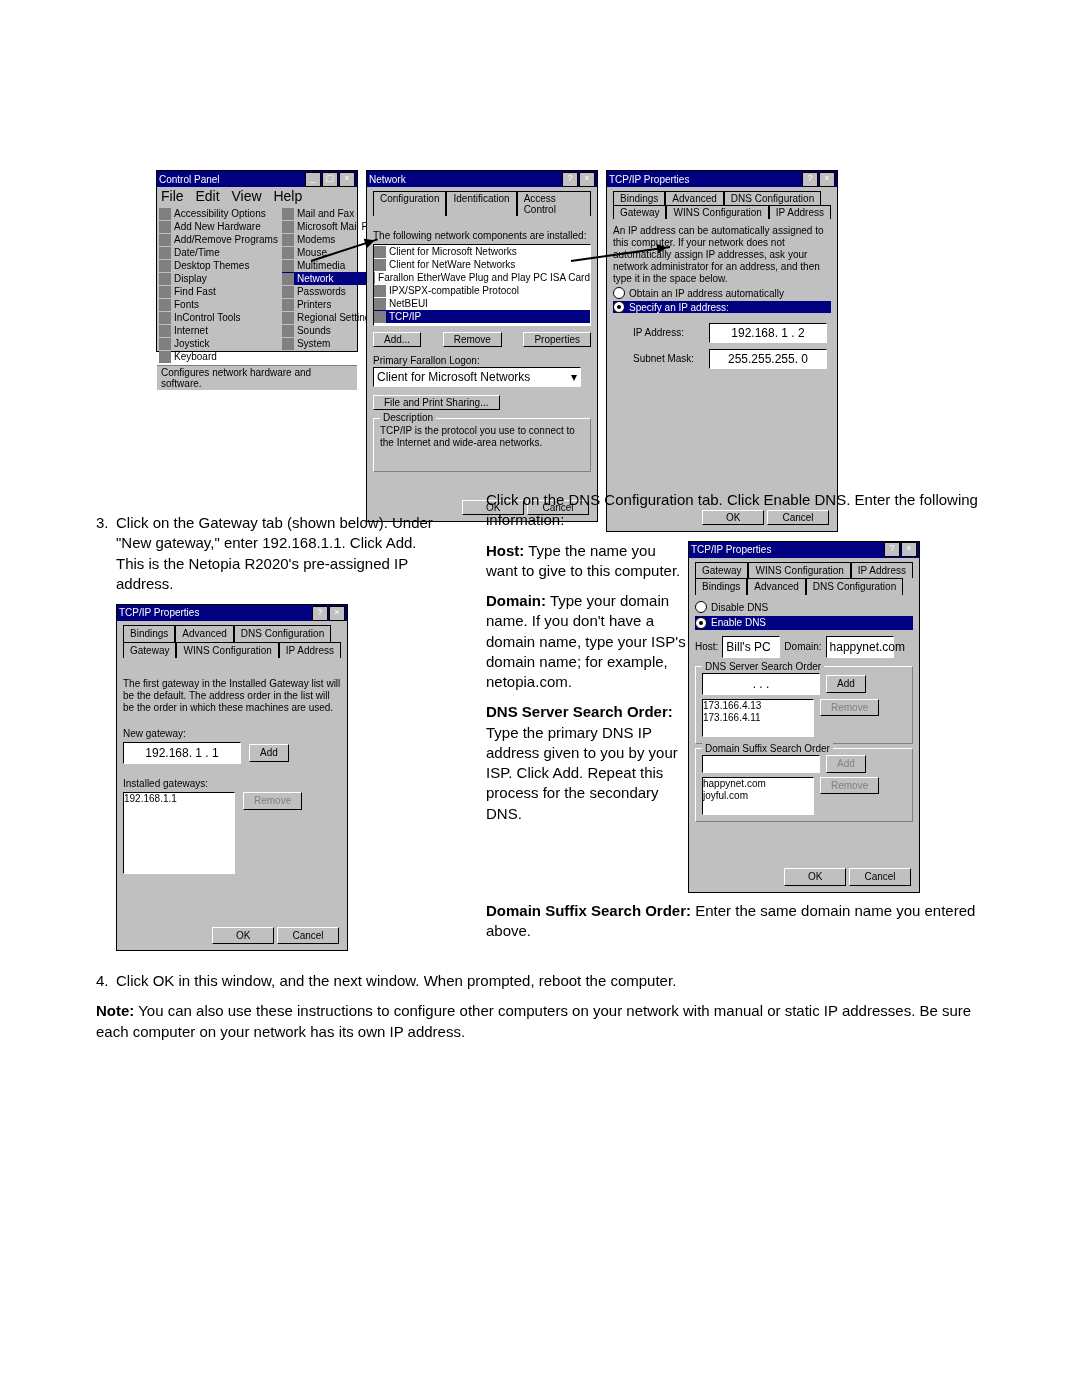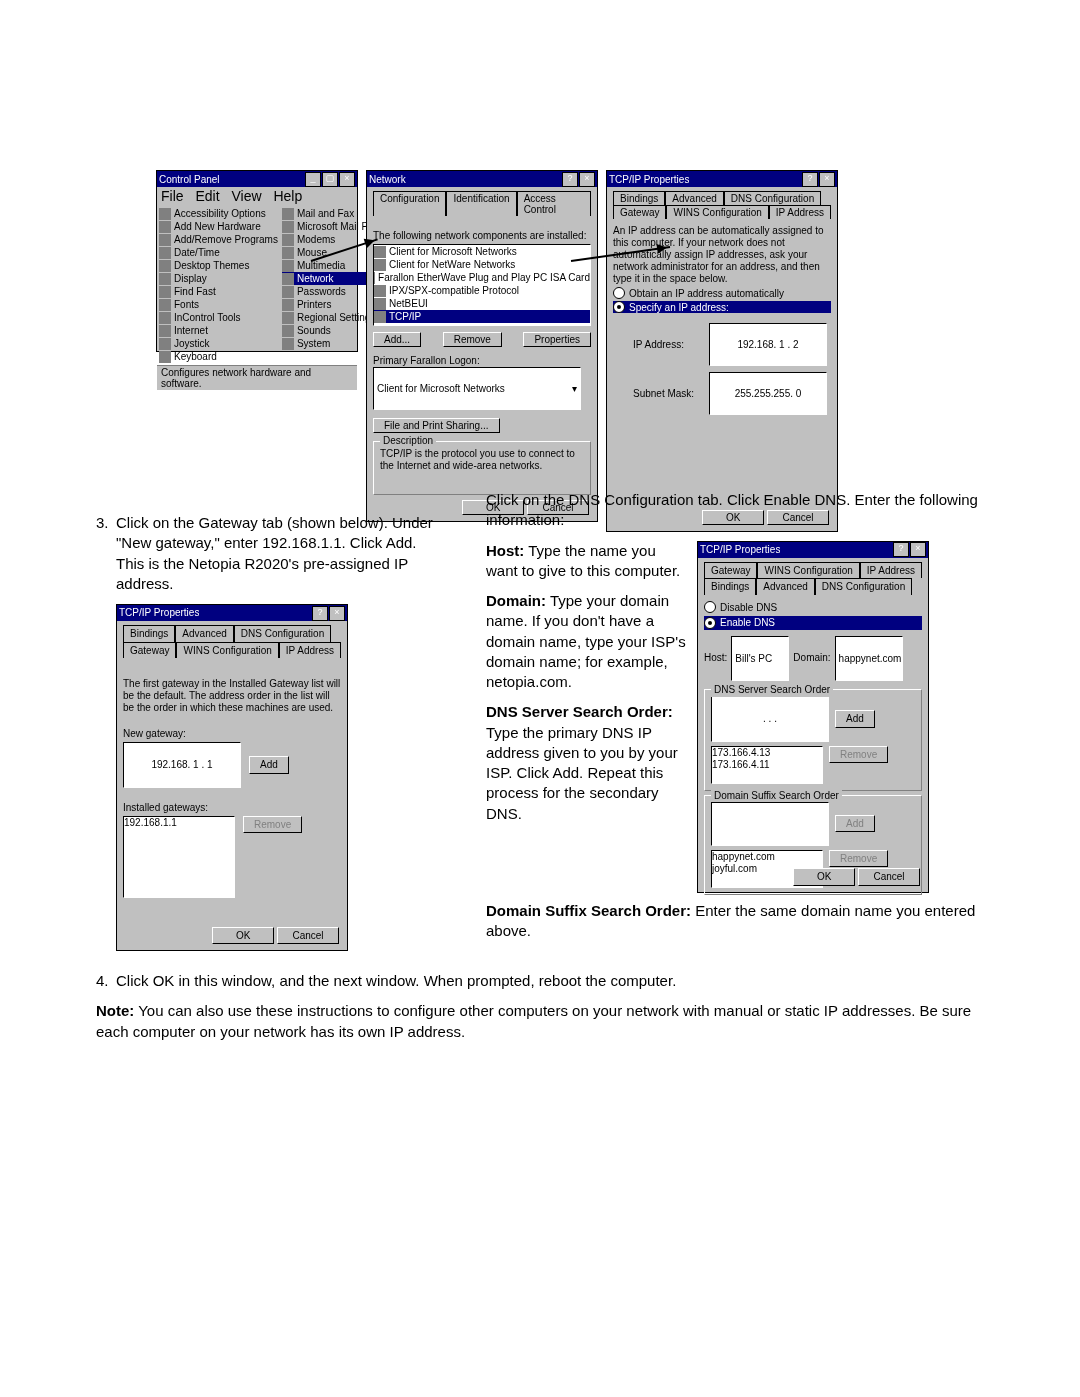--- a/index.html
+++ b/index.html
@@ -8,21 +8,21 @@
   
   .win{position:absolute;border:1px solid #000;background:#c0c0c0;font-family:"MS Sans Serif",Tahoma,Arial;font-size:10px;color:#000}
   .titlebar{background:#000080;color:#fff;display:flex;align-items:center;justify-content:space-between;height:16px;padding:0 2px;font-size:10px}
   .titlebar .t{white-space:nowrap;overflow:hidden}
   .titlebar .btns{display:flex;gap:1px}
   .winbtn{width:14px;height:13px;background:#c0c0c0;border:1px solid #000;font-size:9px;line-height:11px;text-align:center}
   .menubar{background:#c0c0c0;padding:1px 4px;font-size:14px}
   .menubar span{margin-right:8px}
   .btn3d{background:#c0c0c0;border:1px solid #000;border-top-color:#fff;border-left-color:#fff;padding:1px 10px;font-size:10px;display:inline-block;text-align:center}
   .btn3d.dis{color:#808080}
-  .field{border:1px solid #000;border-bottom-color:#fff;border-right-color:#fff;background:#fff;padding:15px 3px;font-size:10px;display:inline-block}
+  .field{border:1px solid #000;border-bottom-color:#fff;border-right-color:#fff;background:#fff;padding:2px 3px;font-size:12px;display:inline-block}
   .list{border:1px solid #000;border-bottom-color:#fff;border-right-color:#fff;background:#fff;font-size:10px;overflow:hidden}
   .cpitem{display:flex;align-items:center;gap:3px;font-size:10px;line-height:13px;white-space:nowrap}
   .ico{width:12px;height:12px;display:inline-block;background:#808080}
   .sel{background:#000080;color:#fff}
   .tabs{display:flex;gap:0}
   .tab{border:1px solid #000;border-bottom:none;background:#c0c0c0;padding:1px 6px;font-size:10px}
   .tab.act{background:#c0c0c0;position:relative}
   .group{border:1px solid #808080;border-top-color:#fff;border-left-color:#fff;padding:6px;margin:4px 0;position:relative}
   .grouptitle{position:absolute;top:-7px;left:6px;background:#c0c0c0;padding:0 3px;font-size:10px}
   .radio{display:flex;align-items:center;gap:4px;font-size:10px;margin:2px 0}
@@ -326,21 +326,21 @@
             </div>
             <div style="position:absolute;bottom:6px;right:8px">
               <span class="btn3d" style="width:40px">OK</span>
               <span class="btn3d" style="width:40px">Cancel</span>
             </div>
           </div>
         </div>
 
         <div style="flex:1">
           <p>Click on the DNS Configuration tab. Click Enable DNS. Enter the following information:</p>
-          <div style="display:flex;gap:11px;align-items:flex-start">
+          <div style="display:flex;gap:2px;align-items:flex-start">
             <div style="width:200px">
               <p><span class="strong">Host:</span><span> Type the name you want to give to this computer.</span></p>
               <p><span class="strong">Domain:</span><span> Type your domain name. If you don't have a domain name, type your ISP's domain name; for example, netopia.com.</span></p>
               <p><span class="strong">DNS Server Search Order:</span><span> Type the primary DNS IP address given to you by your ISP. Click Add. Repeat this process for the secondary DNS.</span></p>
             </div>
 
             <div id="w-dns" class="win" style="position:relative;left:0;top:0">
               <div class="titlebar">
                 <span class="t">TCP/IP Properties</span>
                 <span class="btns">

